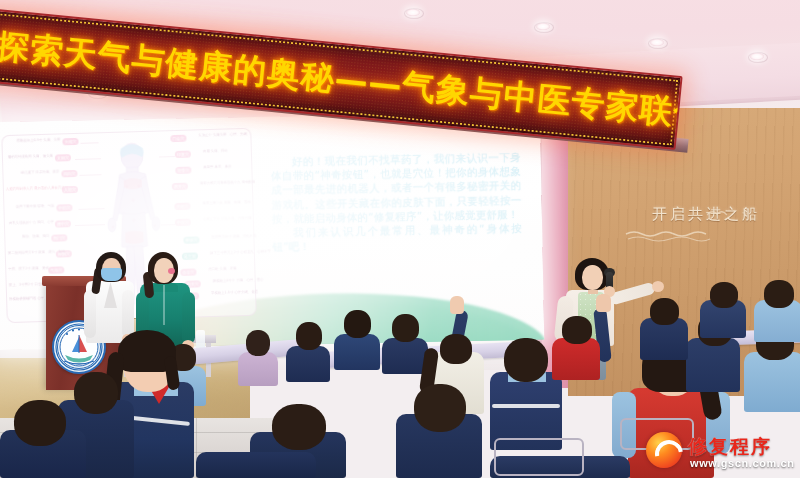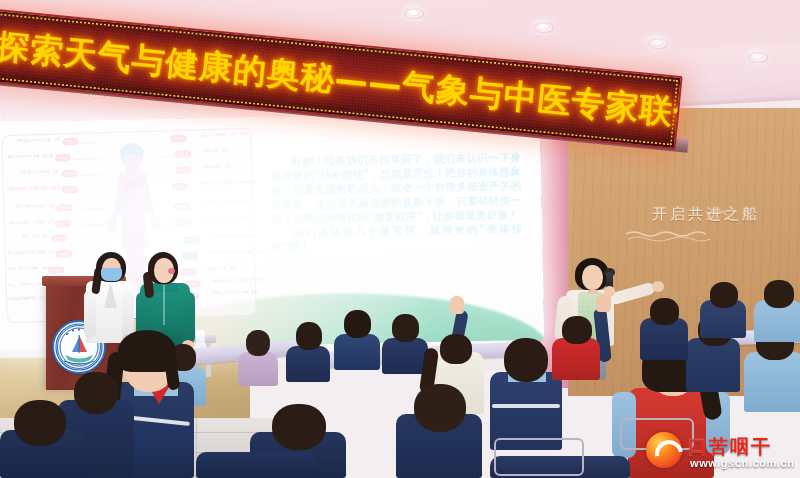--- a/index.html
+++ b/index.html
@@ -706,17 +706,17 @@
     <div class="stu-body" style="left:490px;top:456px;width:140px;height:22px;background:linear-gradient(180deg,#2b3b64,#1d2b4e);"></div>
   </div>
 
   <div class="chair-back" style="left:494px;top:438px;width:86px;height:34px;"></div>
   <div class="chair-back" style="left:620px;top:418px;width:70px;height:28px;"></div>
 
   <div class="watermark">
     <div class="wm-circle">
       <div class="wm-swirl"></div>
     </div>
-    <div class="wm-name">口苦咽干</div>
+    <div class="wm-name">修复程序</div>
     <div class="wm-url">www.gscn.com.cn</div>
   </div>
 
 </div>
 
 </body></html>

